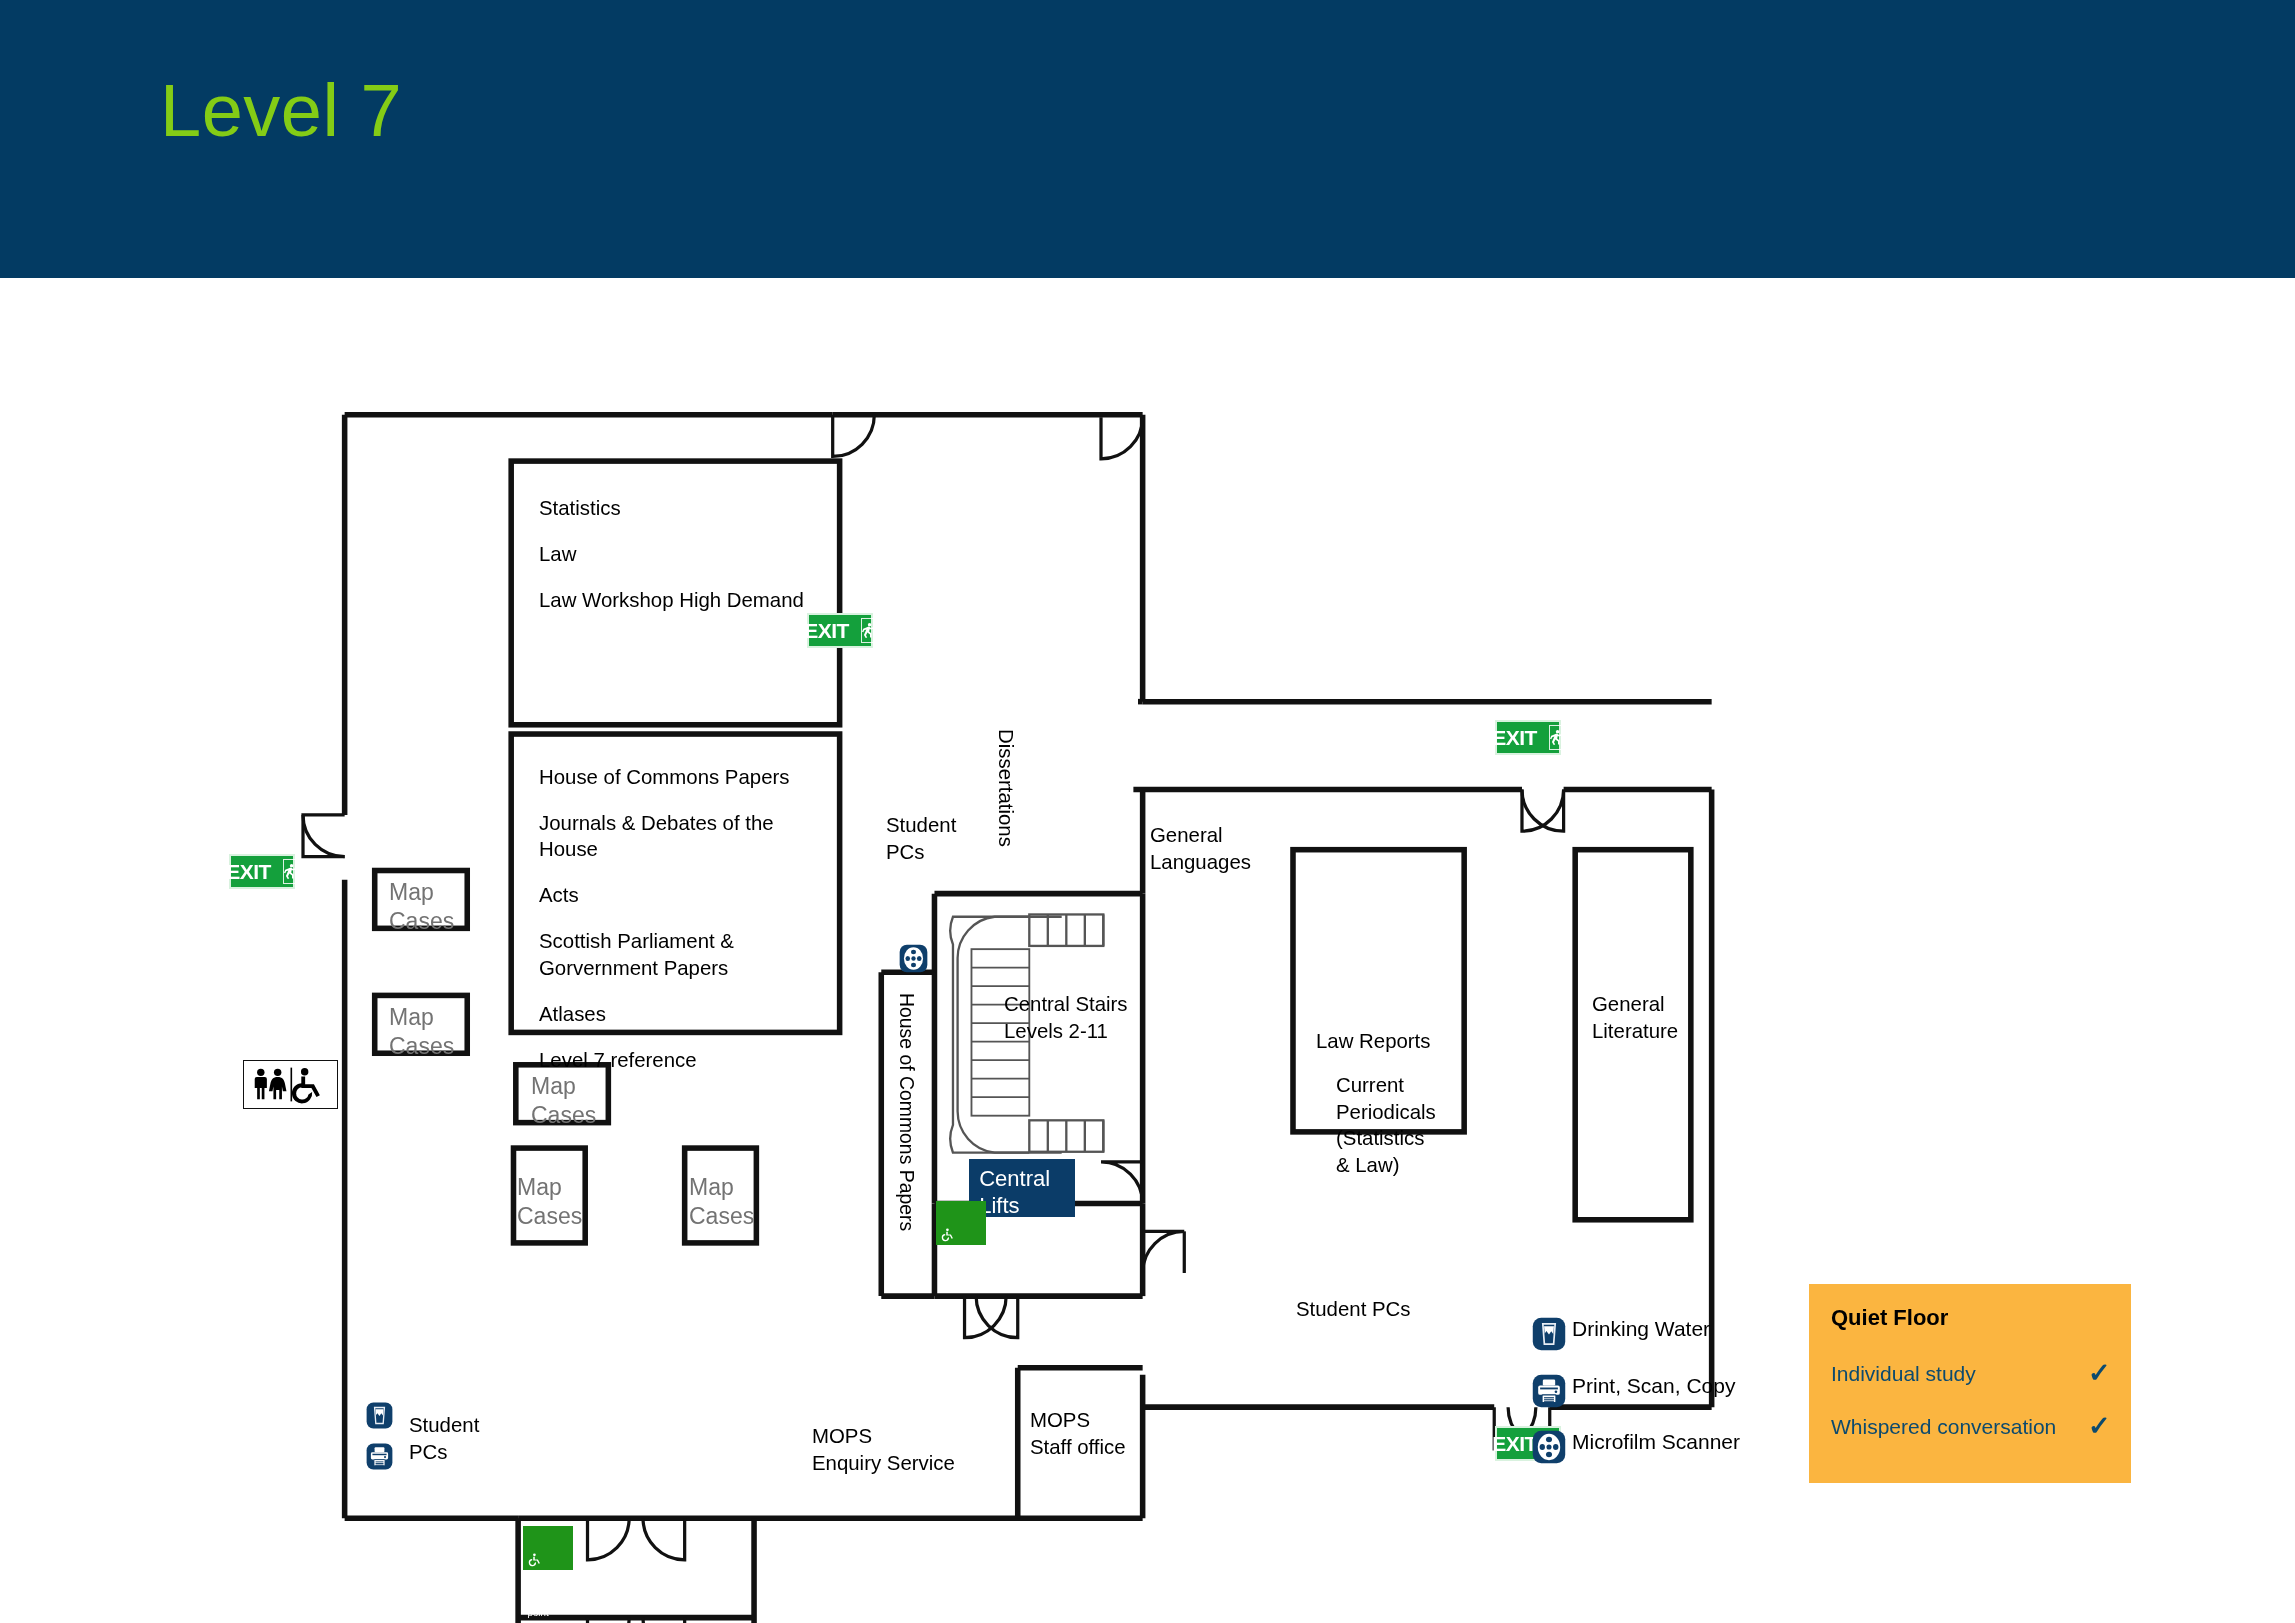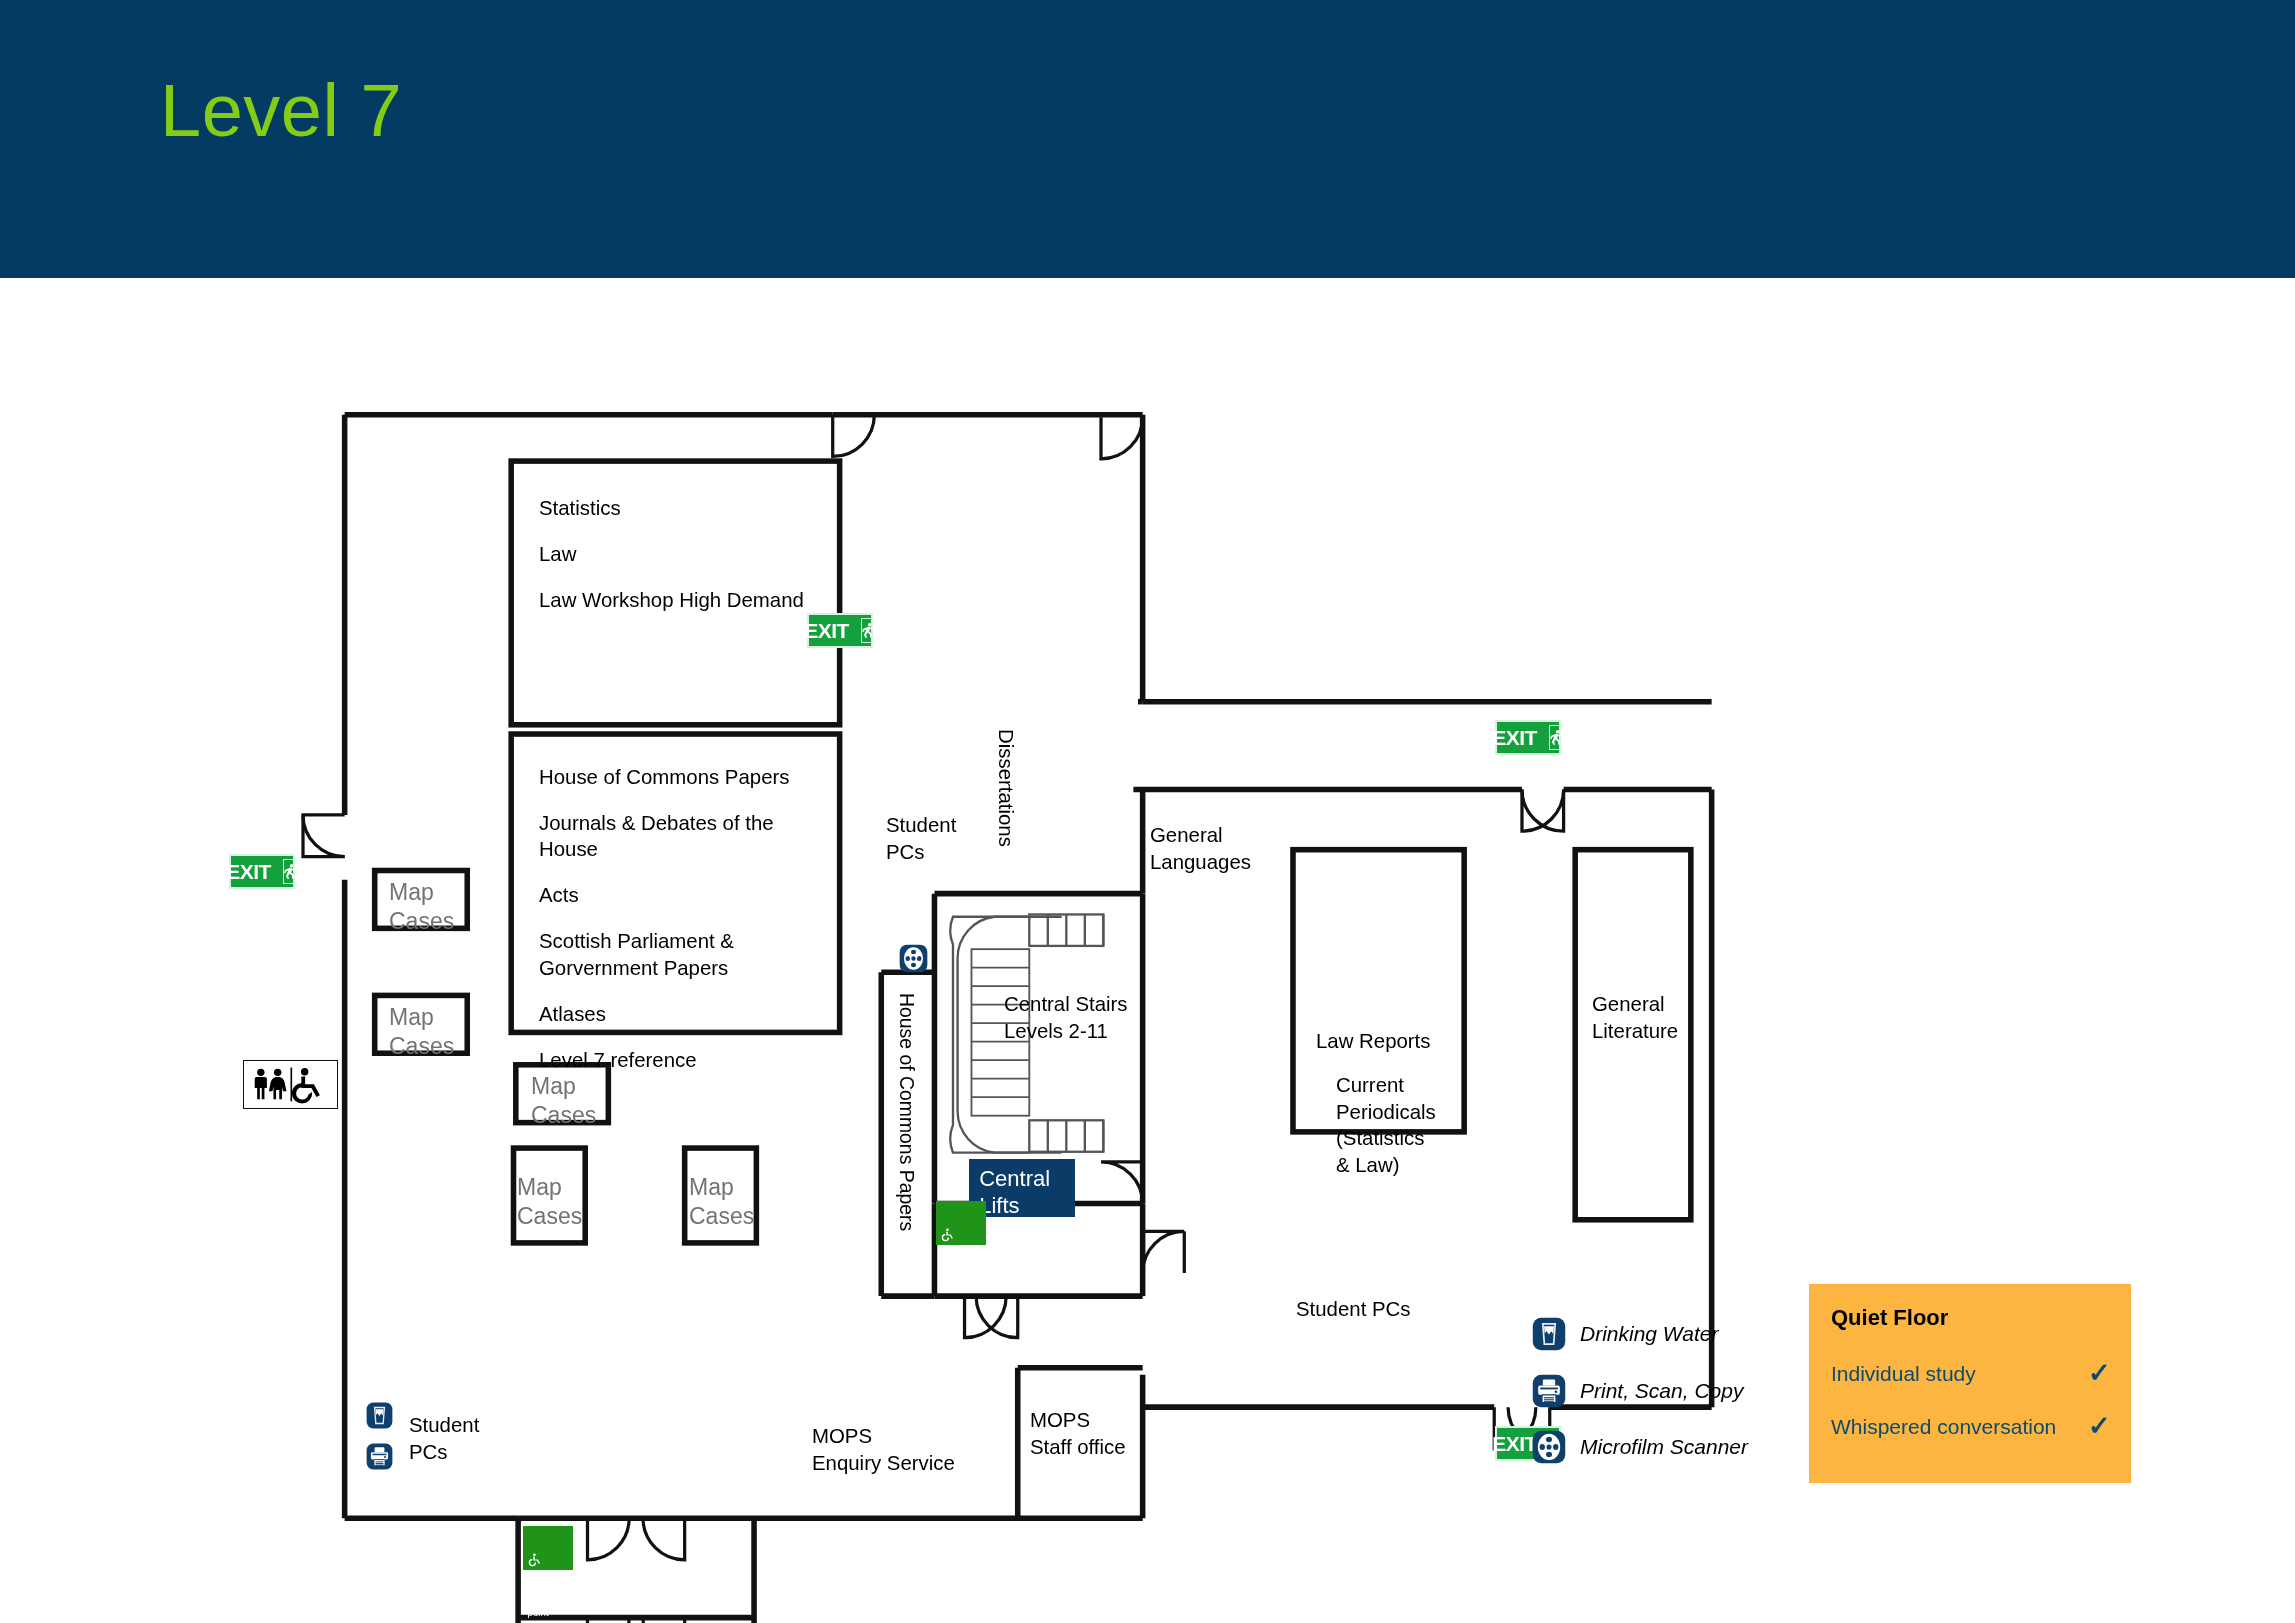--- a/index.html
+++ b/index.html
@@ -142,23 +142,22 @@
     display: flex;
     align-items: center;
     justify-content: center;
     gap: 2.8px;
   }
 
   
   .legend-row {
     position: absolute;
     display: flex;
-    align-items: center;
-    gap: 14px;
-    font-style: italic;
+    align-items: flex-start;
+    gap: 6px;
   }
   .legend-row .legend-label {
     font-size: 21px;
     color: #000;
     white-space: nowrap;
   }
   .ic {
     width: 34px;
     height: 34px;
     flex: 0 0 34px;

